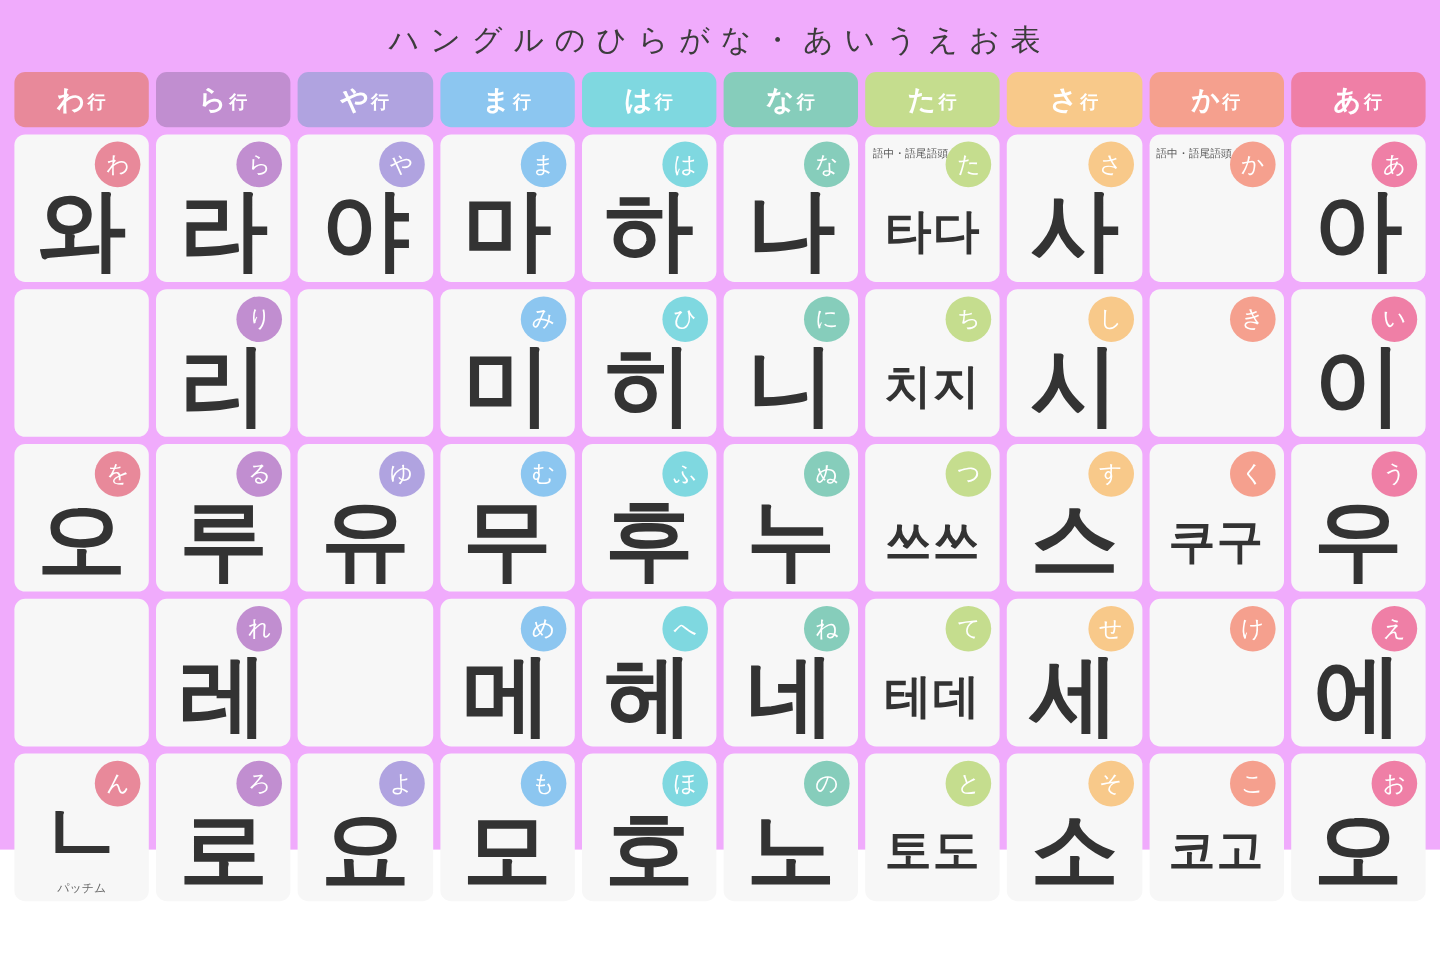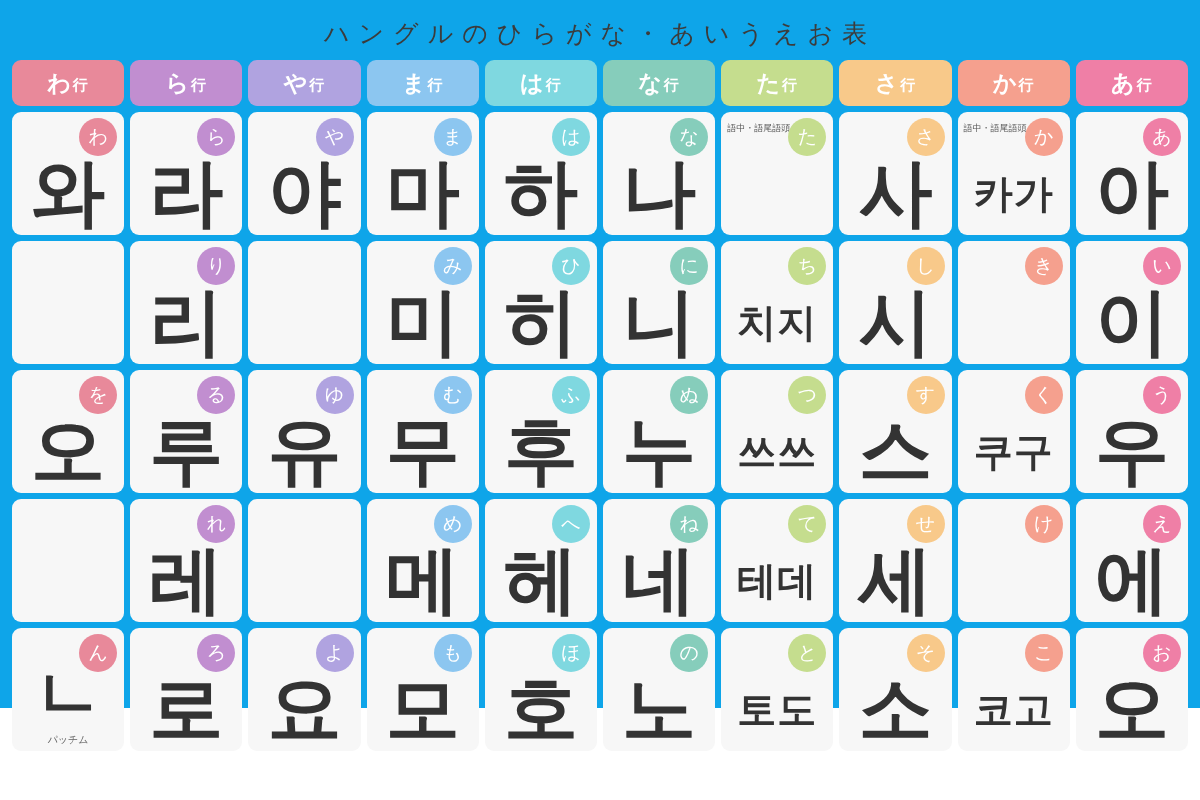--- a/index.html
+++ b/index.html
@@ -8,21 +8,21 @@
     width: 1200px;
     height: 800px;
     background: #ffffff;
     font-family: "Liberation Sans", sans-serif;
     overflow: hidden;
   }
   #page {
     position: relative;
     width: 1200px;
     height: 708px;
-    background: #0ea5e9;
+    background: #f0abfc;
   }
   .title {
     text-align: center;
     font-size: 25px;
     letter-spacing: 9px;
     color: #3c3c3c;
     padding-top: 17px;
     font-weight: 400;
     font-family: "DejaVu Sans", sans-serif;
   }
@@ -196,32 +196,32 @@
       <div class="cell">
         <div class="kana-badge" style="background: rgb(134, 205, 187);">な</div>
         <div class="hangul big">나</div>
       </div>
       <div class="cell">
         <div class="notes">
           <span>語中・語尾</span>
           <span>語頭</span>
         </div>
         <div class="kana-badge" style="background: rgb(197, 221, 142);">た</div>
+        <div class="hangul pair">타다</div>
       </div>
       <div class="cell">
         <div class="kana-badge" style="background: rgb(248, 201, 138);">さ</div>
         <div class="hangul big">사</div>
       </div>
       <div class="cell">
         <div class="notes">
           <span>語中・語尾</span>
           <span>語頭</span>
         </div>
         <div class="kana-badge" style="background: rgb(245, 160, 142);">か</div>
-        <div class="hangul pair">카가</div>
       </div>
       <div class="cell">
         <div class="kana-badge" style="background: rgb(239, 127, 166);">あ</div>
         <div class="hangul big">아</div>
       </div>
       <div class="cell empty"></div>
       <div class="cell">
         <div class="kana-badge" style="background: rgb(193, 142, 208);">り</div>
         <div class="hangul big">리</div>
       </div>

